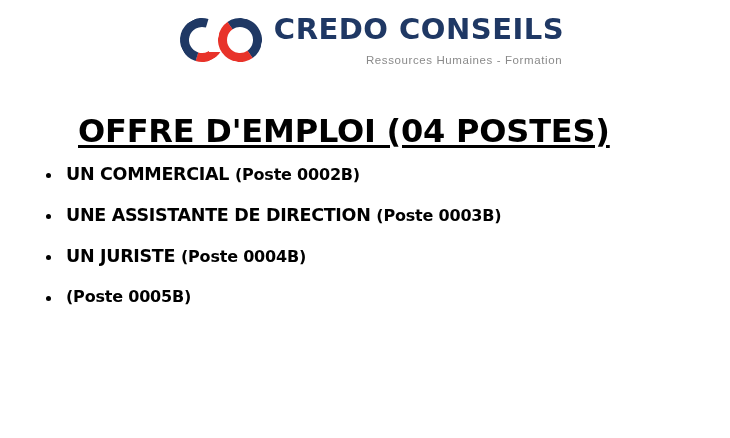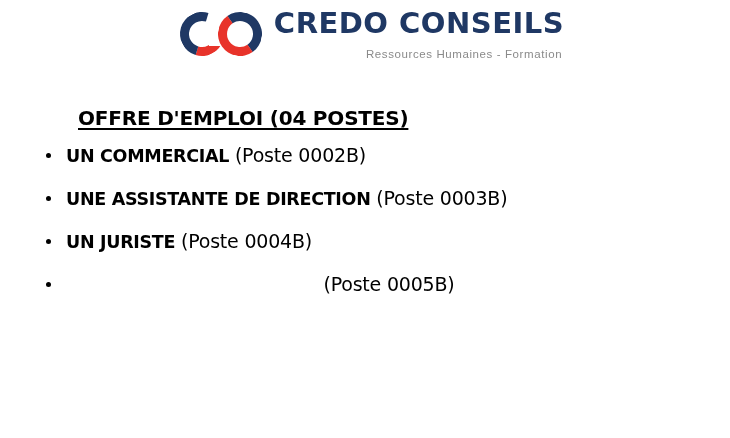--- a/index.html
+++ b/index.html
@@ -14,21 +14,21 @@
     color: #111111;
     overflow: hidden;
     position: relative;
   }
 
   
   .header {
     display: flex;
     align-items: center;
     justify-content: center;
-    padding-top: 6px;
+    padding-top: 12px;
     padding-left: 10px;
   }
   .logo-mark {
     position: relative;
     width: 92px;
     height: 56px;
     flex: 0 0 auto;
     margin-right: 6px;
   }
   
@@ -105,21 +105,21 @@
     padding-right: 2px;
   }
 
   
   .content {
     padding: 44px 18px 0 36px;
   }
   .doc-title {
     font-family: "DejaVu Sans", sans-serif;
     font-weight: bold;
-    font-size: 20px;
+    font-size: 32px;
     letter-spacing: -0.2px;
     text-decoration: underline;
     text-underline-offset: 3px;
     margin: 0 0 14px 42px;
     color: #000000;
   }
   ul.job-list {
     list-style: none;
     margin: 0;
     padding: 0;
@@ -139,24 +139,23 @@
     position: absolute;
     left: 10px;
     top: 9px;
     width: 5px;
     height: 5px;
     background: #000000;
     border-radius: 50%;
   }
   .ref {
     font-family: "DejaVu Sans", sans-serif;
-    font-weight: normal;
-    font-size: 19px;
+    font-weight: bold;
+    font-size: 16px;
     letter-spacing: -0.2px;
-    text-align: center;
   }
   .wrap-ref {
     display: block;
     margin-top: 5px;
   }
 </style>
 </head>
 <body>
 
 <div class="header">

